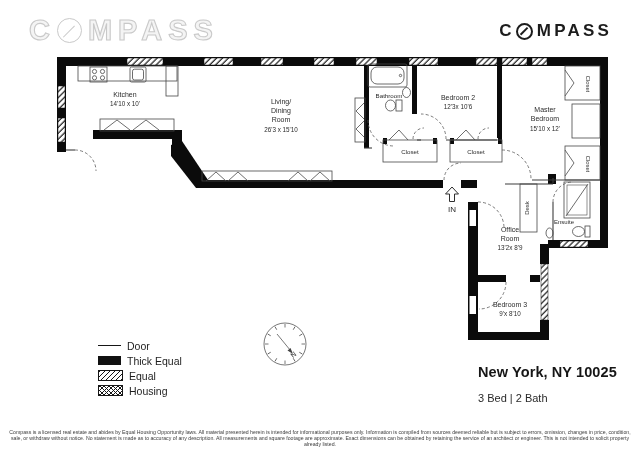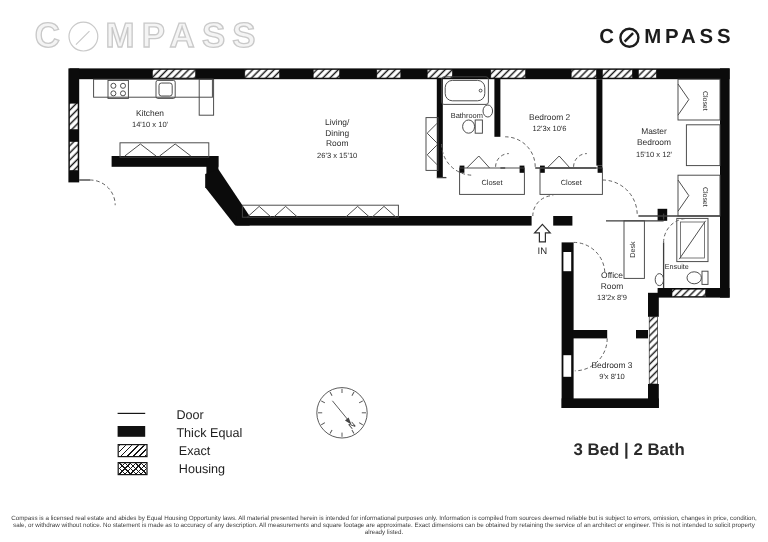--- a/index.html
+++ b/index.html
@@ -19,35 +19,35 @@
              position:relative;margin:0 4px 0 1px;flex:0 0 auto;}
   .logo-right .o-ring .slash{position:absolute;left:10%;top:46%;width:80%;height:2px;
              background:#1c1c1c;transform:rotate(-45deg);}
   
   .plan-svg{position:absolute;left:0;top:0;width:640px;height:452px;}
   .plan-svg text{font-family:"Liberation Sans", sans-serif;fill:#2b2b2b;}
   .dash{fill:none;stroke:#5a5a5a;stroke-width:0.8;stroke-dasharray:3 2.2;}
   .thin{stroke:#3d3d3d;stroke-width:1.1;}
   
   .legend{position:absolute;left:98px;top:340px;display:flex;flex-direction:column;gap:4px;}
-  .legend .row{display:flex;gap:26px;height:11px;}
+  .legend .row{display:flex;align-items:center;gap:6px;height:11px;}
   .legend .swatch{width:23px;height:9px;flex:0 0 auto;}
   .legend .label{font-size:10.5px;color:#1e1e1e;white-space:nowrap;}
   .sw-door{height:9px;position:relative;}
   .sw-door::after{content:"";position:absolute;left:0;right:0;top:4px;height:1.4px;background:#161616;}
   .sw-wall{background:#111;}
   .sw-window{border:1px solid #161616;
      background-image:repeating-linear-gradient(135deg,#161616 0 1px,transparent 1px 3.6px);}
   .sw-balcony{border:1px solid #161616;
      background-image:repeating-linear-gradient(45deg,#161616 0 0.8px,transparent 0.8px 3.2px),
                       repeating-linear-gradient(135deg,#161616 0 0.8px,transparent 0.8px 3.2px);}
   
   .address{position:absolute;left:478px;top:365px;color:#161616;}
   .address .l{font-size:14.5px;font-weight:700;line-height:15.5px;letter-spacing:0.1px;}
-  .address .meta{font-size:14px;font-weight:700;margin-top:1px;color:#2a2a2a;}
+  .address .meta{font-size:11px;font-weight:400;margin-top:11px;color:#2a2a2a;}
   
   .disclaimer{position:absolute;left:8px;right:8px;top:430px;font-size:5.2px;
               line-height:5.9px;color:#3c3c3c;text-align:center;}
 </style>
 </head>
 <body>
 
 <div class="page">
 
   <div class="logo logo-left">
@@ -272,27 +272,28 @@
     <div class="row">
       <span class="swatch sw-door"></span>
       <span class="label">Door</span>
     </div>
     <div class="row">
       <span class="swatch sw-wall"></span>
       <span class="label">Thick Equal</span>
     </div>
     <div class="row">
       <span class="swatch sw-window"></span>
-      <span class="label">Exact</span>
+      <span class="label">Equal</span>
     </div>
     <div class="row">
       <span class="swatch sw-balcony"></span>
       <span class="label">Housing</span>
     </div>
   </div>
 
   <div class="address">
+    <div class="l">New York, NY 10025</div>
     <div class="meta">3 Bed | 2 Bath</div>
   </div>
 
   <div class="disclaimer">Compass is a licensed real estate and abides by Equal Housing Opportunity laws. All material presented herein is intended for informational purposes only. Information is compiled from sources deemed reliable but is subject to errors, omission, changes in price, condition, sale, or withdraw without notice. No statement is made as to accuracy of any description. All measurements and square footage are approximate. Exact dimensions can be obtained by retaining the service of an architect or engineer. This is not intended to solicit property already listed.</div>
 
 </div>
 
 </body></html>

